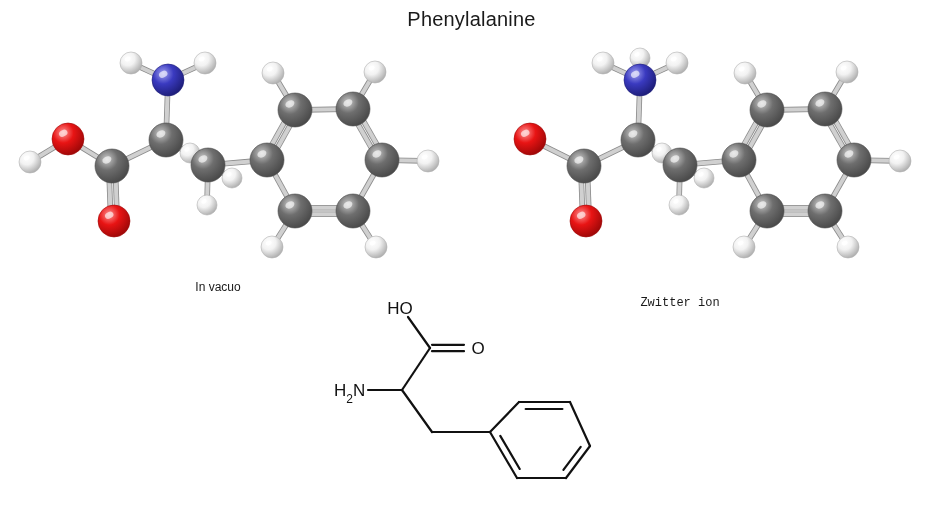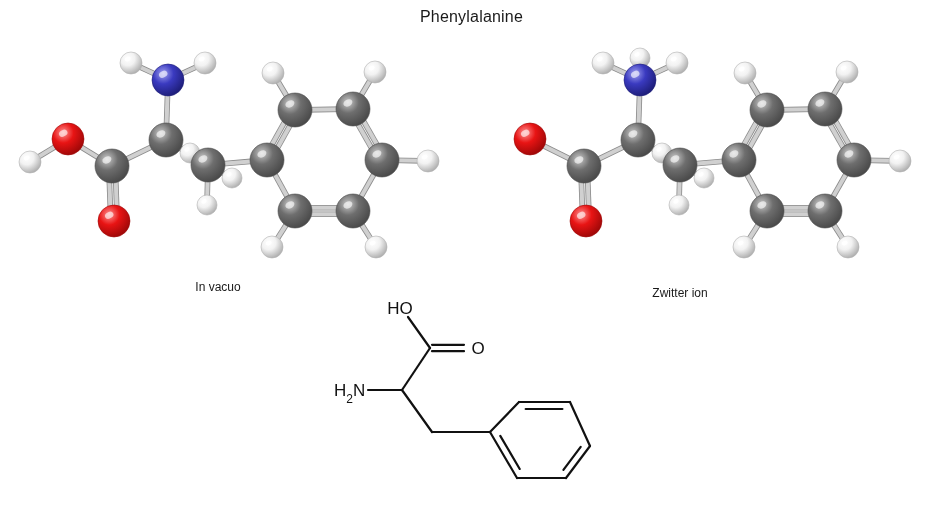--- a/index.html
+++ b/index.html
@@ -14,33 +14,33 @@
     overflow: hidden;
     font-family: "Liberation Sans", sans-serif;
     color: #1a1a1a;
   }
   #page-title {
     position: absolute;
     top: 8px;
     left: 0;
     width: 943px;
     text-align: center;
-    font-size: 16px;
+    font-size: 20px;
     letter-spacing: 0.2px;
     color: #1a1a1a;
   }
   .model-label {
     position: absolute;
     width: 240px;
     text-align: center;
     font-size: 12px;
     color: #1a1a1a;
   }
   #label-vacuo { left: 98px; top: 280px; }
-  #label-zwitter { left: 560px; top: 286px; }
+  #label-zwitter { left: 560px; top: 296px; font-family: Liberation Mono, monospace; }
 
   .model-stage {
     position: absolute;
     top: 0;
     width: 471px;
     height: 280px;
   }
   #model-invacuo { left: 0; }
   #model-zwitter { left: 472px; }
 

